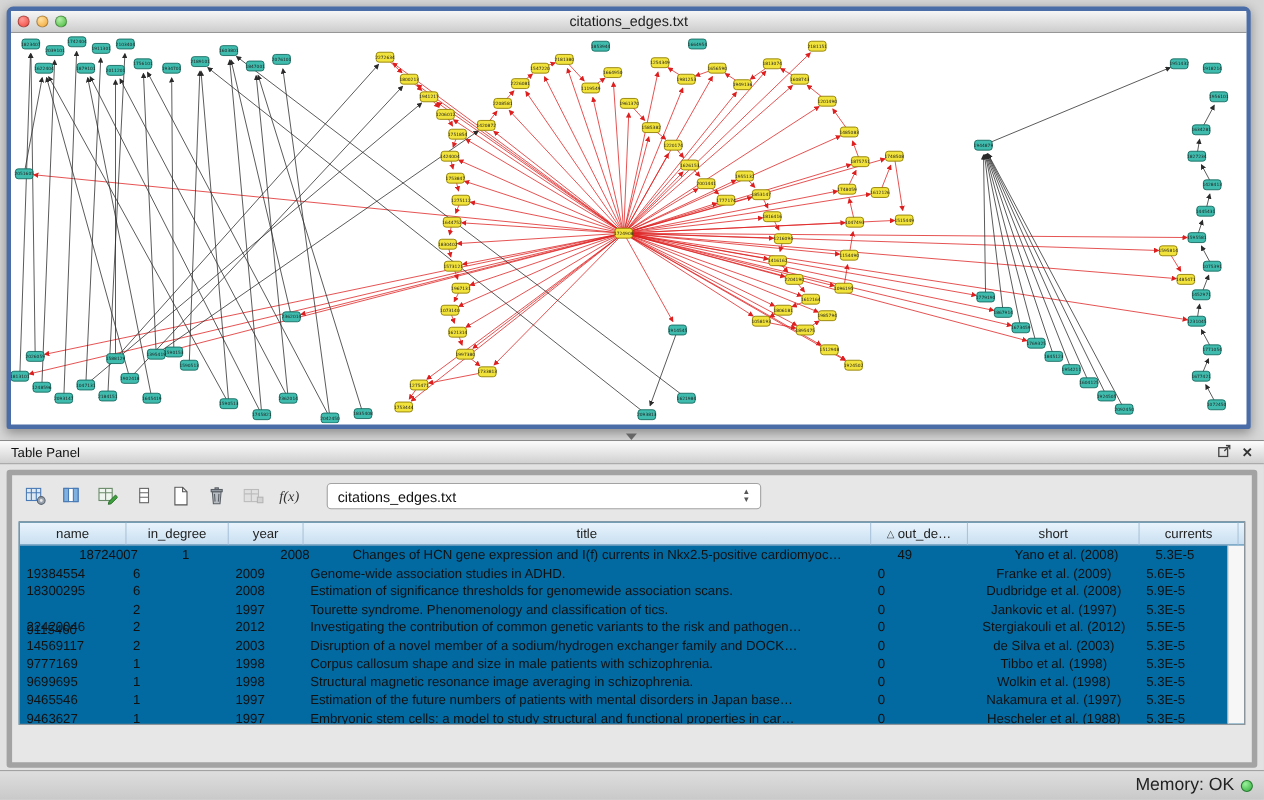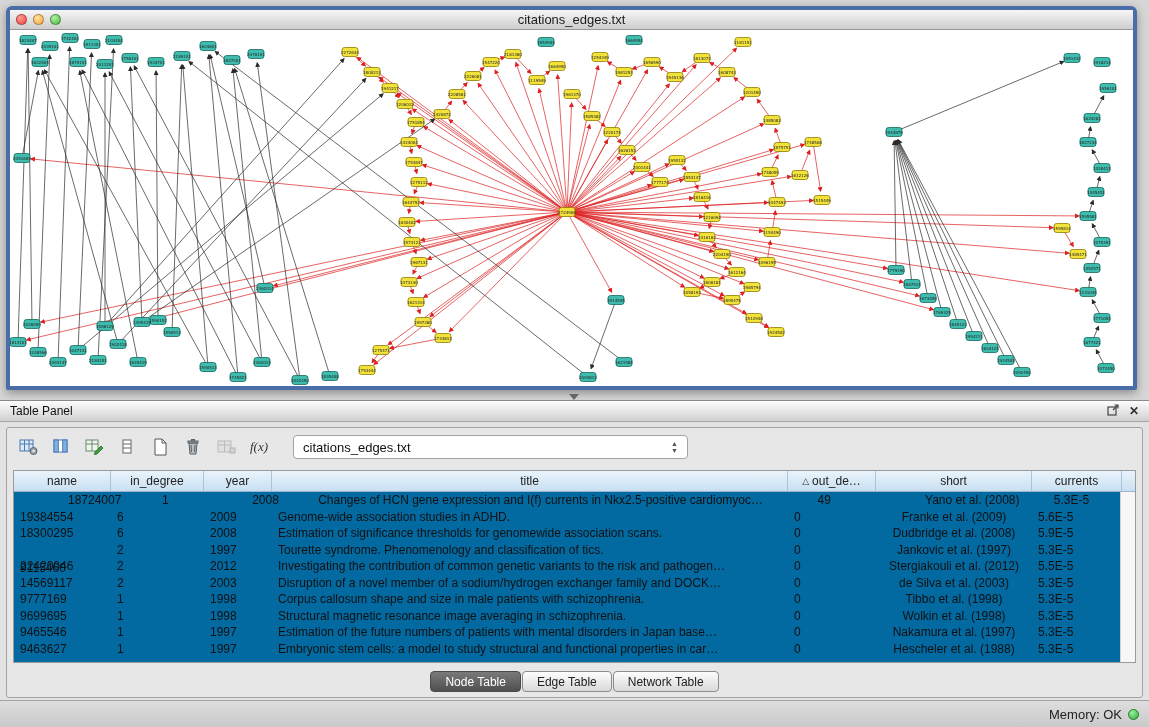--- a/index.html
+++ b/index.html
@@ -31,21 +31,21 @@
 
   
   .table-panel { position:absolute; left:0; top:400px; width:1149px; height:300px;
     background:#e2e2e2; border-top:1px solid #8a8a8a; }
   .panel-header { height:21px; background:linear-gradient(#fdfdfd,#d0d0d0);
     border-bottom:1px solid #a6a6a6; display:flex; align-items:center;
     padding:0 10px; font-size:12px; color:#111; }
   .panel-header .spacer { flex:1; }
   .hdr-icon { color:#333; font-size:12px; margin-left:10px; cursor:default; line-height:1; }
   .panel-body { position:absolute; left:6px; right:6px; top:26px; bottom:2px;
-    background:#e7e7e7; border:1px solid #a3a3a3; border-radius:3px; }
+    background:#e7e7e7; border:5px solid #a3a3a3; border-radius:3px; }
 
   .toolbar { height:38px; display:flex; align-items:center; gap:7px; padding:0 8px; }
   .icon-btn { width:26px; height:24px; display:flex; align-items:center;
     justify-content:center; border-radius:3px; }
   .fx { font-size:13px; font-style:italic; color:#333; font-family:"Liberation Serif", serif; }
   .combo { margin-left:14px; width:395px; height:24px; background:#fff;
     border:1px solid #a3a3a3; border-radius:4px; display:flex; align-items:center;
     font-size:13px; color:#111; padding:0 9px; }
   .combo .arrows { margin-left:auto; font-size:7px; color:#555; line-height:7px;
     display:flex; flex-direction:column; align-items:center; }
@@ -68,21 +68,21 @@
   .tab-btn { height:21px; padding:0 14px; font-size:12px; display:flex;
     align-items:center; border:1px solid #8c8c8c;
     background:linear-gradient(#fdfdfd,#d9d9d9); color:#222; border-radius:4px; }
   .tab-btn.active { background:linear-gradient(#7a7a7a,#4f4f4f); color:#fff;
     border-color:#4a4a4a; }
 
   
   .status-bar { position:absolute; left:0; top:700px; width:1149px; height:27px;
     background:linear-gradient(#dedede,#c9c9c9); border-top:1px solid #a2a2a2;
     display:flex; align-items:center; justify-content:flex-end; gap:6px;
-    padding:0 10px; font-size:13px; color:#222; }
+    padding:0 10px; font-size:16px; color:#222; }
   .mem-dot { width:11px; height:11px; border-radius:50%;
     background:radial-gradient(circle at 35% 30%, #9bf09b, #2fae3a);
     border:1px solid #217a2c; }
 </style>
 </head>
 <body>
 
 <div class="network-window">
   <div class="titlebar">
     <div class="traffic">
@@ -993,24 +993,19 @@
             <div class="td" style="width: 68px;">1997</div>
             <div class="td" style="width: 516px;">Embryonic stem cells: a model to study structural and functional properties in car…</div>
             <div class="td" style="width: 88px;">0</div>
             <div class="td c" style="width: 156px;">Hescheler et al. (1988)</div>
             <div class="td" style="width: 90px;">5.3E-5</div>
           </div>
         </div>
       <div class="vscroll"></div>
     </div>
 
-    <div class="tabs-row" id="tabs-row">
-        <div class="tab-btn active">Node Table</div>
-        <div class="tab-btn">Edge Table</div>
-        <div class="tab-btn">Network Table</div>
-      </div>
   </div>
 </div>
 
 <div class="status-bar">
   <span>Memory: OK</span>
   <span class="mem-dot"></span>
 </div>
 
 </body></html>

